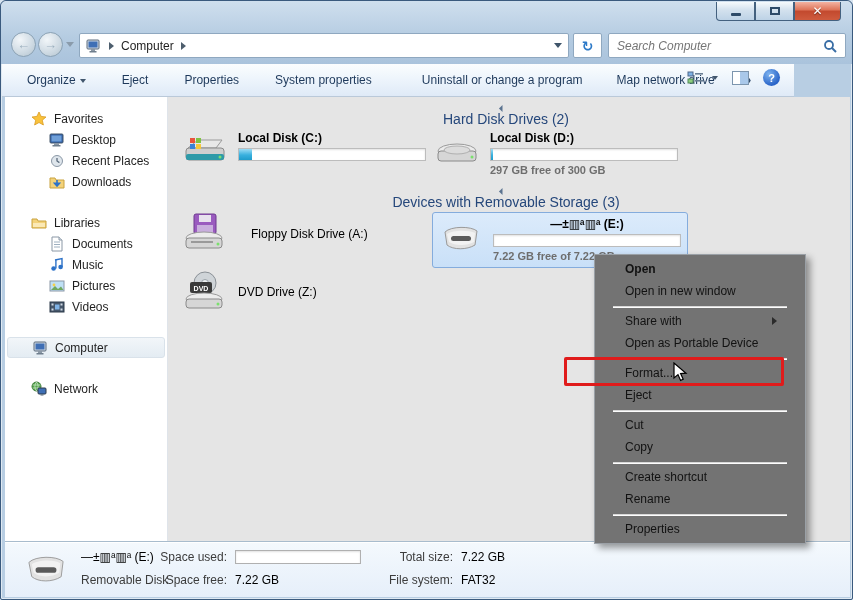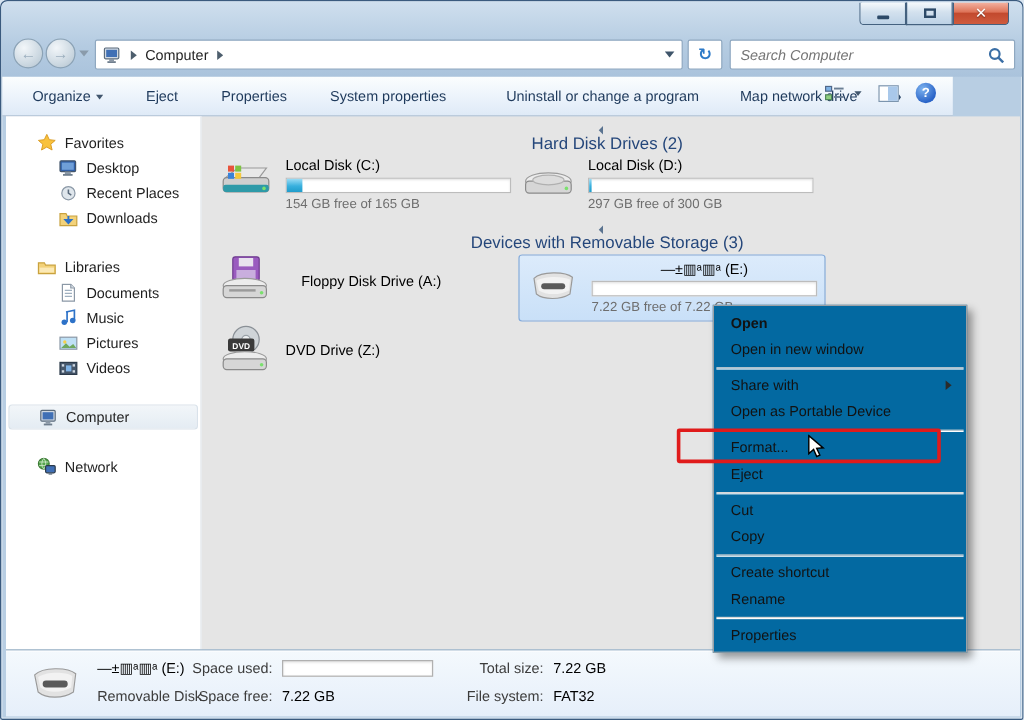--- a/index.html
+++ b/index.html
@@ -73,34 +73,34 @@
   .sicon { width:16px; height:16px; flex:0 0 16px; }
 
   
   .content { position:relative; flex:1; }
   .group-head { position:absolute; display:flex; align-items:center; width:660px;flex-direction:column; }
   .tri { width:0; height:0; border-top:5px solid #5a7390; border-right:5px solid transparent; transform:rotate(-45deg); margin-right:7px; }
   .group-title { font-size:14px; color:#25477b; white-space:nowrap; }
   .group-line { flex:1; height:1px; background:#d9e2ec; margin-left:10px; }
   .tile { position:absolute; display:flex; gap:8px; }
   .tile .dicon { width:48px; height:44px; flex:0 0 48px; }
-  .tile .tcol { padding-top:1px; }
+  .tile .tcol { padding-top:1px;font-weight:bold; }
   .tname { font-size:12px; color:#000; line-height:15px; white-space:nowrap; }
   .bar { width:188px; height:13px; border:1px solid #bcbcbc; background:#fff; margin-top:2px;
     box-shadow:inset 0 1px 2px rgba(0,0,0,.12); }
   .bar .fill { height:100%; background:linear-gradient(#9bdcf5,#38b0de 55%,#1f9ccb); }
   .tsub { font-size:11px; color:#6e6e6e; margin-top:3px; white-space:nowrap; }
   .tile.simple { align-items:center; }
   .tile.selected { border:1px solid #84acdd; border-radius:3px;
     background:linear-gradient(#dcebfb,#c9e0f8); padding:3px 6px 5px 4px; }
   .tile.selected .tname { text-align:center; }
 
   
-  .menu { position:absolute; left:593px; top:253px; width:212px; background:#0369a1;
-    border:1px solid #9aa0a6; box-shadow:4px 4px 7px rgba(0,0,0,.4); padding:3px 0; z-index:30; }
+  .menu { position:absolute; left:593px; top:253px; width:212px; background:#737373;
+    border:1px solid #9aa0a6; box-shadow:4px 4px 7px rgba(0,0,0,.4); padding:3px 16px; z-index:30; }
   .mitem { height:22px; line-height:22px; font-size:12px; color:#121212; padding-left:14px; position:relative; white-space:nowrap; }
   .mitem.bold { font-weight:bold; }
   .mitem .sub-arrow { position:absolute; right:12px; top:7px; width:0; height:0;
     border-top:4px solid transparent; border-bottom:4px solid transparent; border-left:5px solid #2b2b2b; }
   .msep { height:1px; background:#d8d8d8; margin:4px 2px 3px 2px; box-shadow:0 1px 0 #fdfdfd; }
 
   .red-box { position:absolute; left:563px; top:356px; width:220px; height:29px;
     border:3px solid #e01b1b; border-radius:2px; z-index:40; pointer-events:none; }
   .cursor { position:absolute; left:672px; top:361px; z-index:50; pointer-events:none; }
 
@@ -309,21 +309,20 @@
           <rect x="8" y="8" width="5" height="5" fill="#e8533c"></rect>
             <rect x="14" y="8" width="5" height="5" fill="#7fc242"></rect>
           <rect x="8" y="14" width="5" height="5" fill="#3a82d8"></rect>
             <rect x="14" y="14" width="5" height="5" fill="#f6c83c"></rect>
         </svg>
         <div class="tcol">
           <div class="tname">Local Disk (C:)</div>
           <div class="bar">
               <div class="fill" style="width: 7%;"></div>
             </div>
-          <div class="tsub">154 GB free of 165 GB</div>
         </div>
       </div>
 
       <div class="tile" style="left:266px; top:33px;">
         <svg class="dicon" viewBox="0 0 48 44">
           <ellipse cx="23" cy="21" rx="19" ry="7" fill="#ececec" stroke="#9a9a9a"></ellipse>
           <rect x="4" y="21" width="38" height="10" rx="3" fill="#d6d6d6" stroke="#8a8a8a"></rect>
           <ellipse cx="23" cy="20" rx="13" ry="4" fill="#dcdcdc" stroke="#b0b0b0"></ellipse>
           <circle cx="38" cy="27" r="1.5" fill="#7be06e"></circle>
         </svg>

